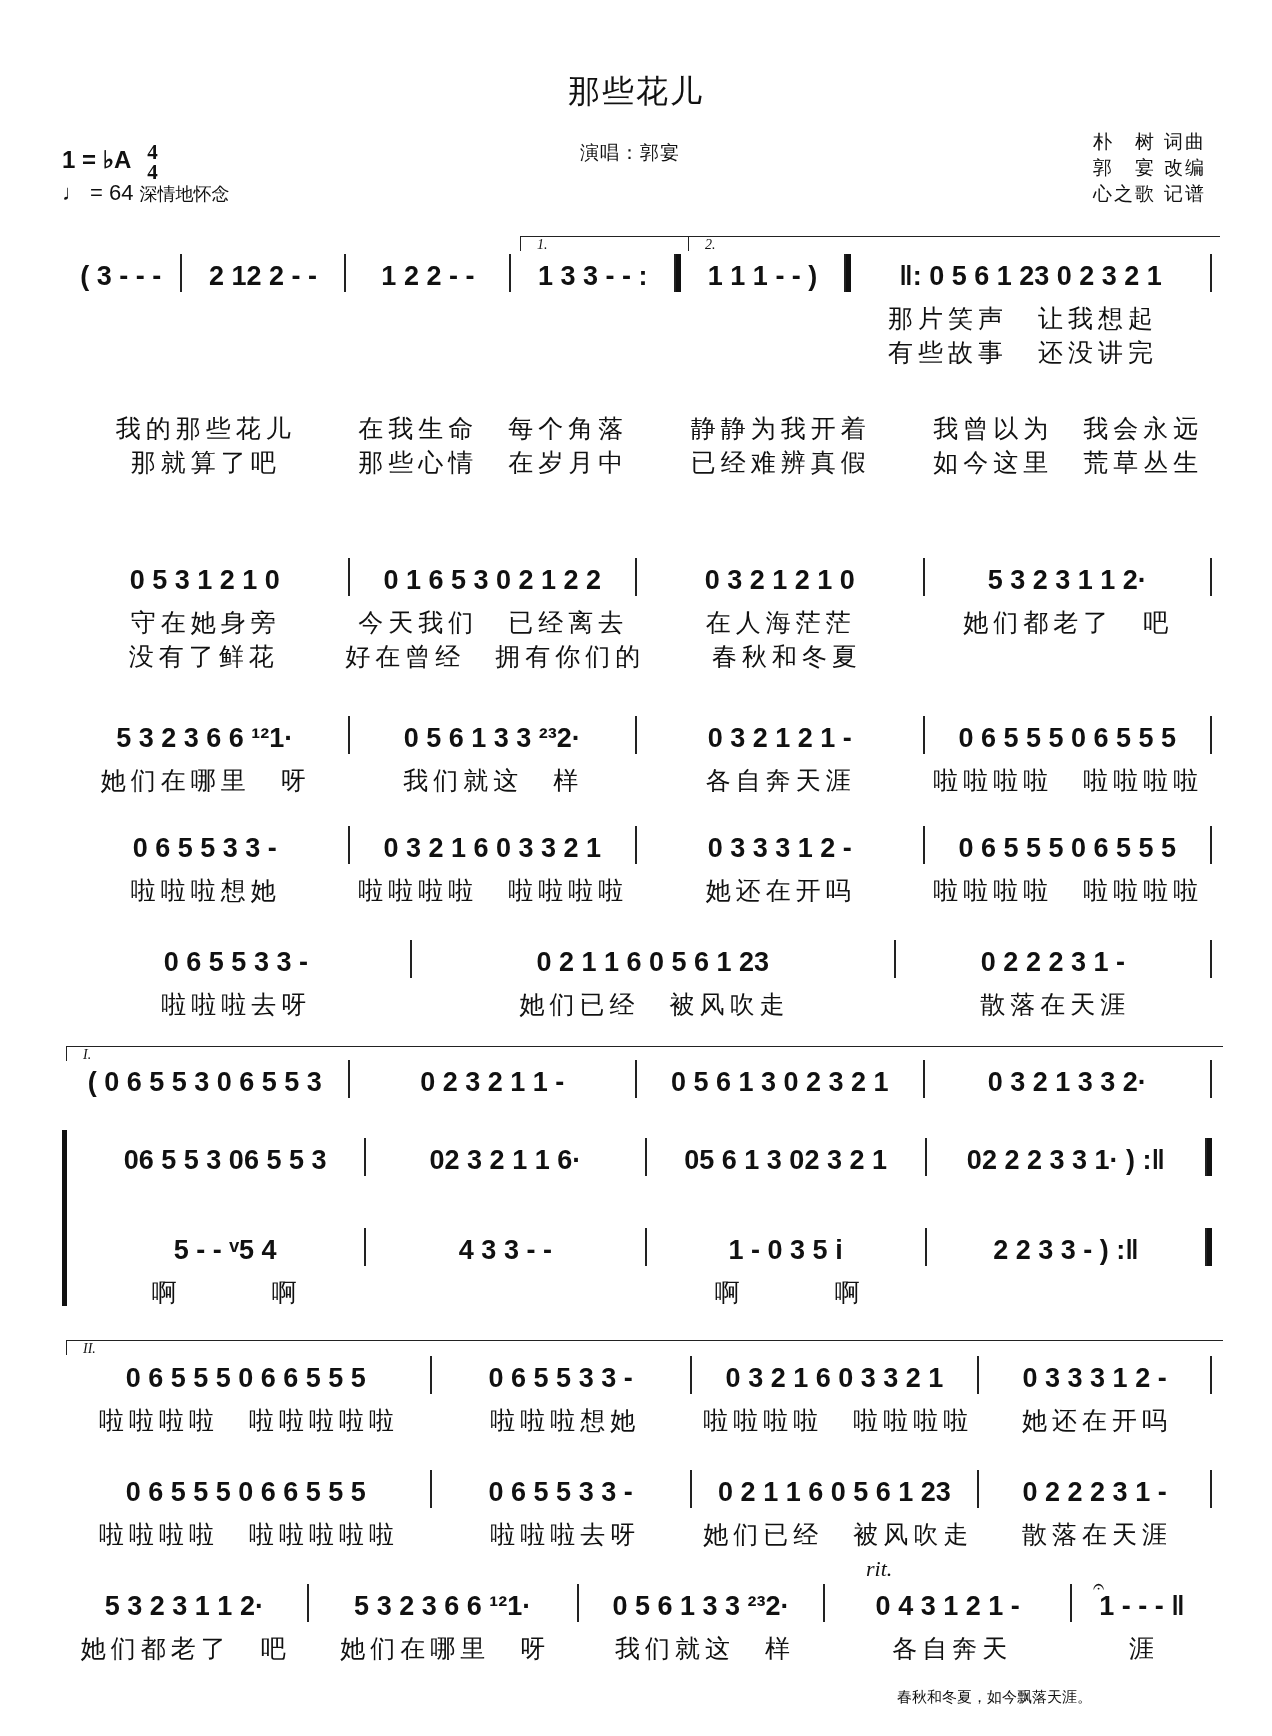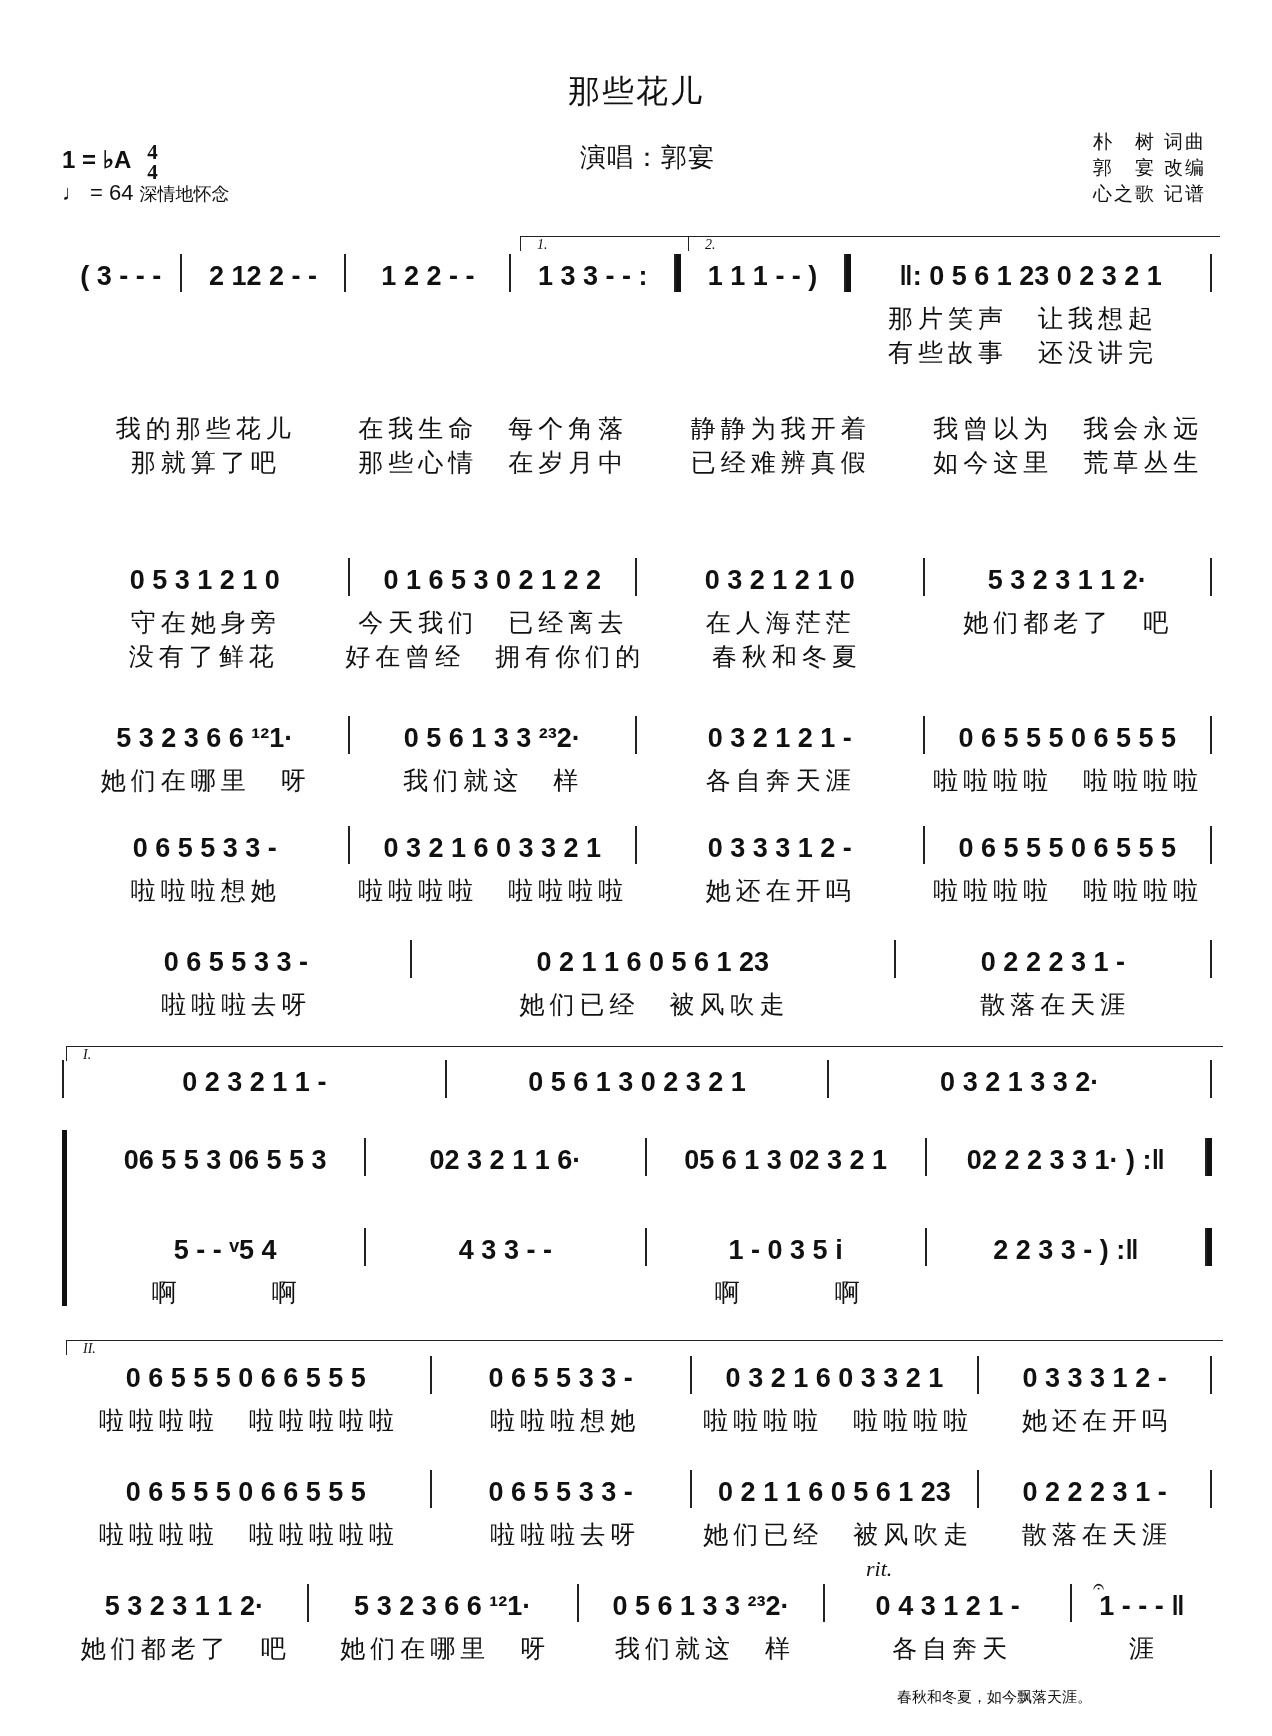--- a/index.html
+++ b/index.html
@@ -3,21 +3,21 @@
 <meta charset="utf-8">
 <style>
   html,body{margin:0;padding:0;background:#fff;}
   body{width:1272px;height:1736px;position:relative;overflow:hidden;color:#111;font-family:"DejaVu Sans","Liberation Sans",sans-serif;}
   .abs{position:absolute;}
   .title{left:0;width:1272px;top:70px;text-align:center;font-size:32px;letter-spacing:2px;}
   .key{left:62px;top:142px;font-size:24px;font-weight:bold;font-family:"Liberation Sans",sans-serif;}
   .ts{display:inline-block;vertical-align:middle;text-align:center;line-height:20px;font-size:21px;margin-left:16px;font-family:"Liberation Serif",serif;}
   .tempo{left:62px;top:180px;font-size:22px;font-family:"Liberation Sans",sans-serif;}
   .tempo .expr{font-size:18px;margin-left:6px;}
-  .singer{left:580px;top:140px;font-size:26px;font-family:"DejaVu Serif",serif;letter-spacing:1px;}
+  .singer{left:580px;top:140px;font-size:19px;font-family:"DejaVu Serif",serif;letter-spacing:1px;}
   .credits{right:66px;top:128px;font-size:19px;line-height:26px;text-align:right;font-family:"DejaVu Serif",serif;letter-spacing:2px;}
   .row{position:absolute;left:62px;width:1150px;}
   .nt{display:flex;align-items:flex-end;height:40px;font-size:27px;font-weight:bold;font-family:"Liberation Sans",sans-serif;white-space:nowrap;}
   .nt .m{flex:1;display:flex;justify-content:space-around;align-items:flex-end;padding:0 6px;}
   .nt .bar{width:2px;height:38px;background:#222;flex:none;}
   .nt .dbar{width:7px;height:38px;border-left:2px solid #222;border-right:5px solid #111;flex:none;box-sizing:border-box;}
   .ly{display:flex;font-size:25px;letter-spacing:5px;height:34px;margin-top:10px;white-space:nowrap;}
   .ly span{flex:1;text-align:center;}
   .volta{position:absolute;border-top:1.5px solid #222;border-left:1.5px solid #222;height:14px;font-size:14px;font-style:italic;padding-left:16px;font-family:"Liberation Serif",serif;}
   .brace{position:absolute;left:62px;width:8px;border-left:5px solid #111;}
@@ -153,20 +153,21 @@
   <div class="ly">
       <span>啦啦啦去呀</span>
       <span style="flex:1.4">她们已经　被风吹走</span>
       <span style="flex:0.9">散落在天涯</span>
     </div>
 </div>
 
 <div class="volta" style="left:66px;top:1046px;width:1140px;">I.</div>
 <div class="row" style="top:1058px;">
   <div class="nt">
+    <div class="m">( 0 6 5 5 3 0 6 5 5 3</div>
       <div class="bar"></div>
     <div class="m">0 2 3 2 1 1 -</div>
       <div class="bar"></div>
     <div class="m">0 5 6 1 3 0 2 3 2 1</div>
       <div class="bar"></div>
     <div class="m">0 3 2 1 3 3 2·</div>
       <div class="bar"></div>
   </div>
 </div>
 

